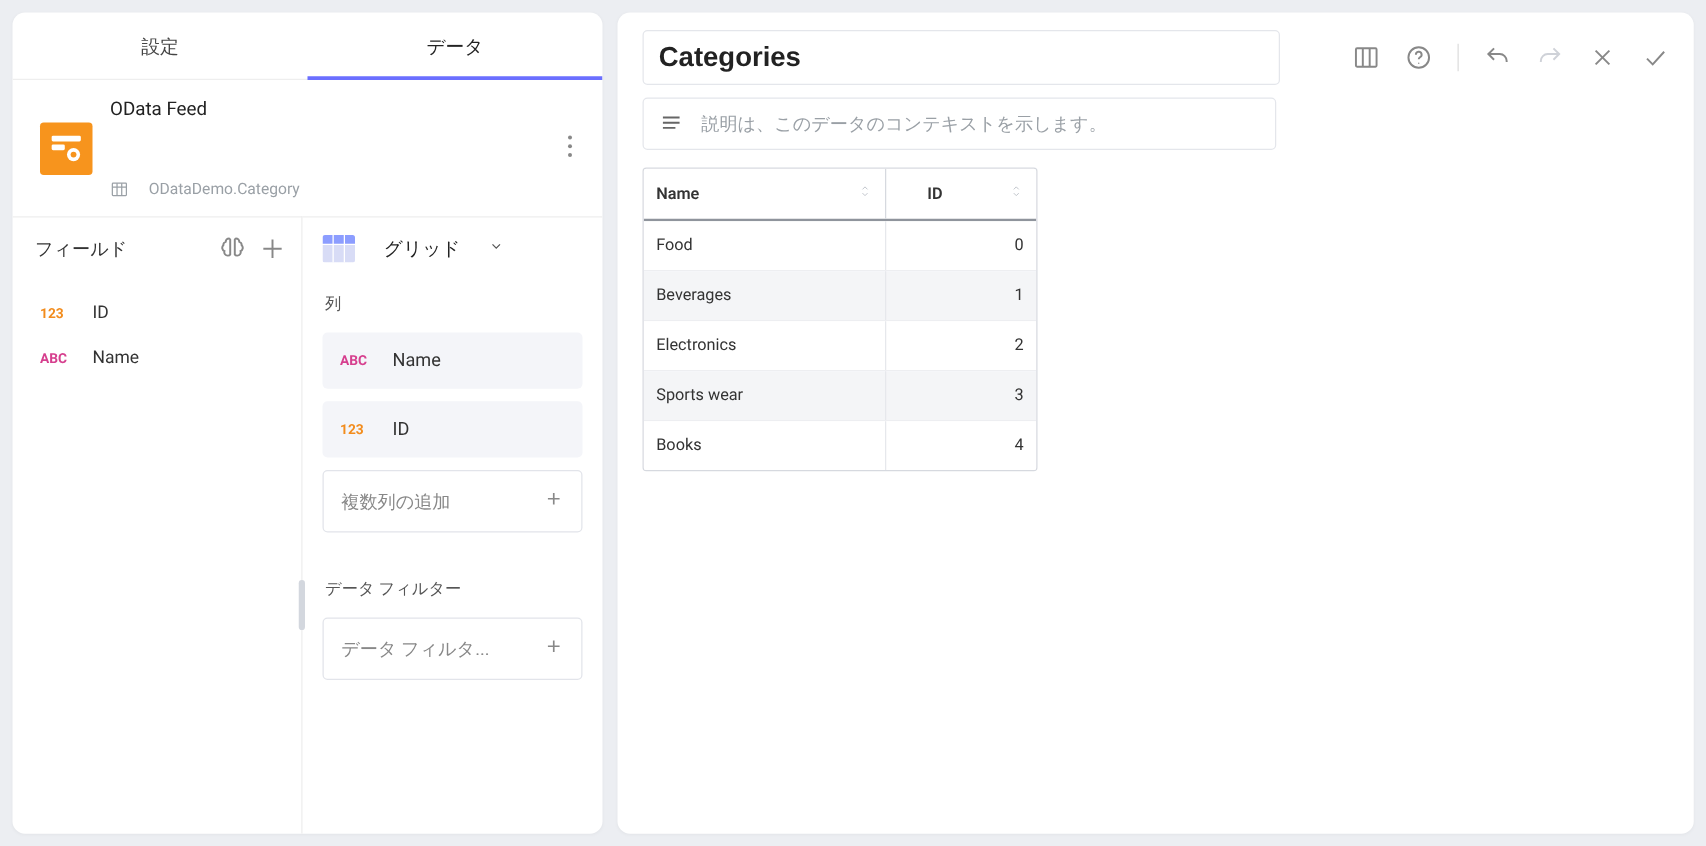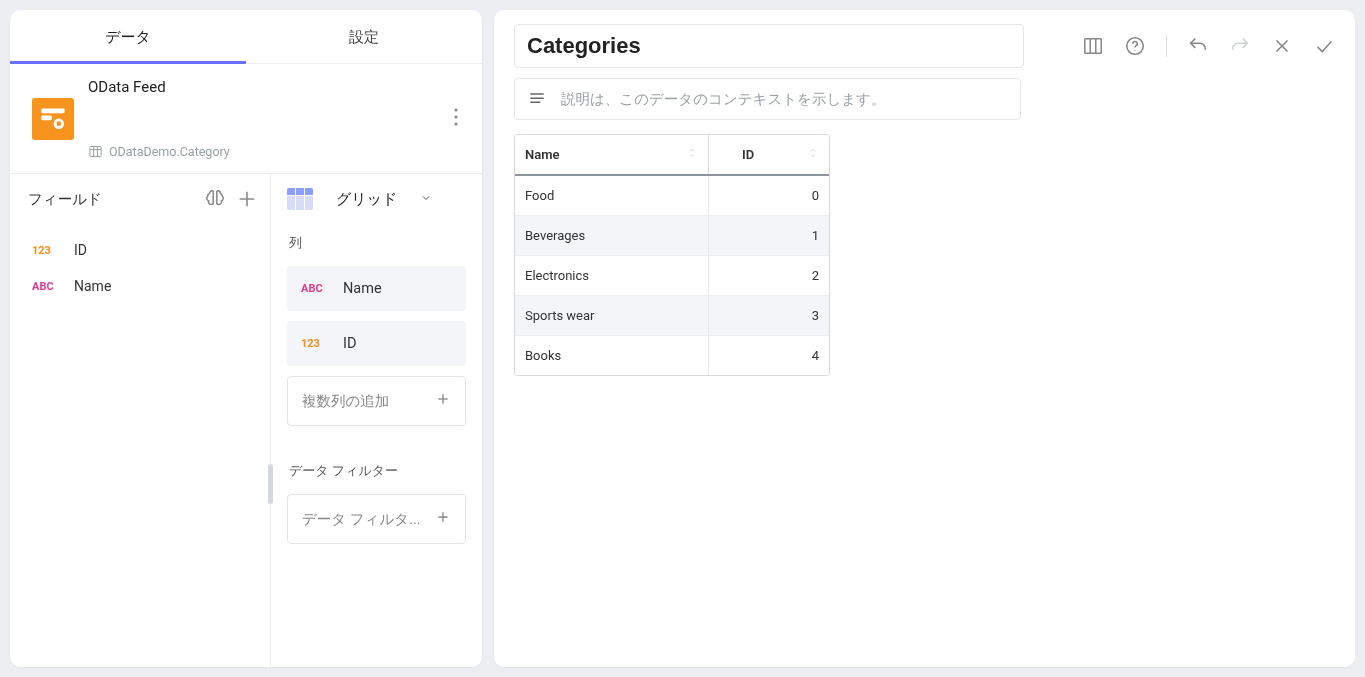--- a/index.html
+++ b/index.html
@@ -60,32 +60,32 @@
     background: #f7941d;
     border-radius: 3px;
     display: flex;
     align-items: center;
     justify-content: center;
     flex-shrink: 0;
   }
   .ds-icon svg { width: 28px; height: 28px; }
   .ds-info { flex: 1; }
   .ds-title { font-size: 15px; color: #222; margin-bottom: 4px; }
-  .ds-sub { font-size: 12.5px; color: #9aa0a6; display: flex; align-items: center; gap: 6px; margin-top: 48px; }
+  .ds-sub { font-size: 12.5px; color: #9aa0a6; display: flex; align-items: center; gap: 16px; margin-top: 48px; }
   .ds-sub svg { width: 15px; height: 15px; }
   .more-btn { color: #777; cursor: pointer; padding: 6px; }
 
   
   .cols {
     display: flex;
     flex: 1;
     min-height: 0;
   }
   .fields-col {
-    width: 261px;
+    width: 232px;
     border-right: 1px solid #eee;
     padding: 14px 12px;
     position: relative;
   }
   .config-col {
     flex: 1;
     padding: 14px 16px;
     position: relative;
     border-top: 1px solid #eee;
   }
@@ -281,22 +281,22 @@
   .dt-body .dt-row:not(:last-child){ border-bottom: 1px solid #edeef1; }
 
 </style>
 </head>
 <body>
 
 <div class="app">
 
   <div class="panel left-panel">
     <div class="tabs">
+      <div class="tab inactive">設定</div>
       <div class="tab active">データ</div>
-      <div class="tab inactive">設定</div>
     </div>
 
     <div class="ds-header">
       <div class="ds-icon">
         <svg viewBox="0 0 24 24">
             <rect x="2" y="3" width="20" height="4" rx="1" fill="#fff"></rect>
             <rect x="2" y="9" width="9" height="4" rx="1" fill="#fff"></rect>
             <circle cx="17" cy="16" r="4.5" fill="#fff"></circle>
             <circle cx="17" cy="16" r="2" fill="#f7941d"></circle>
           </svg>

